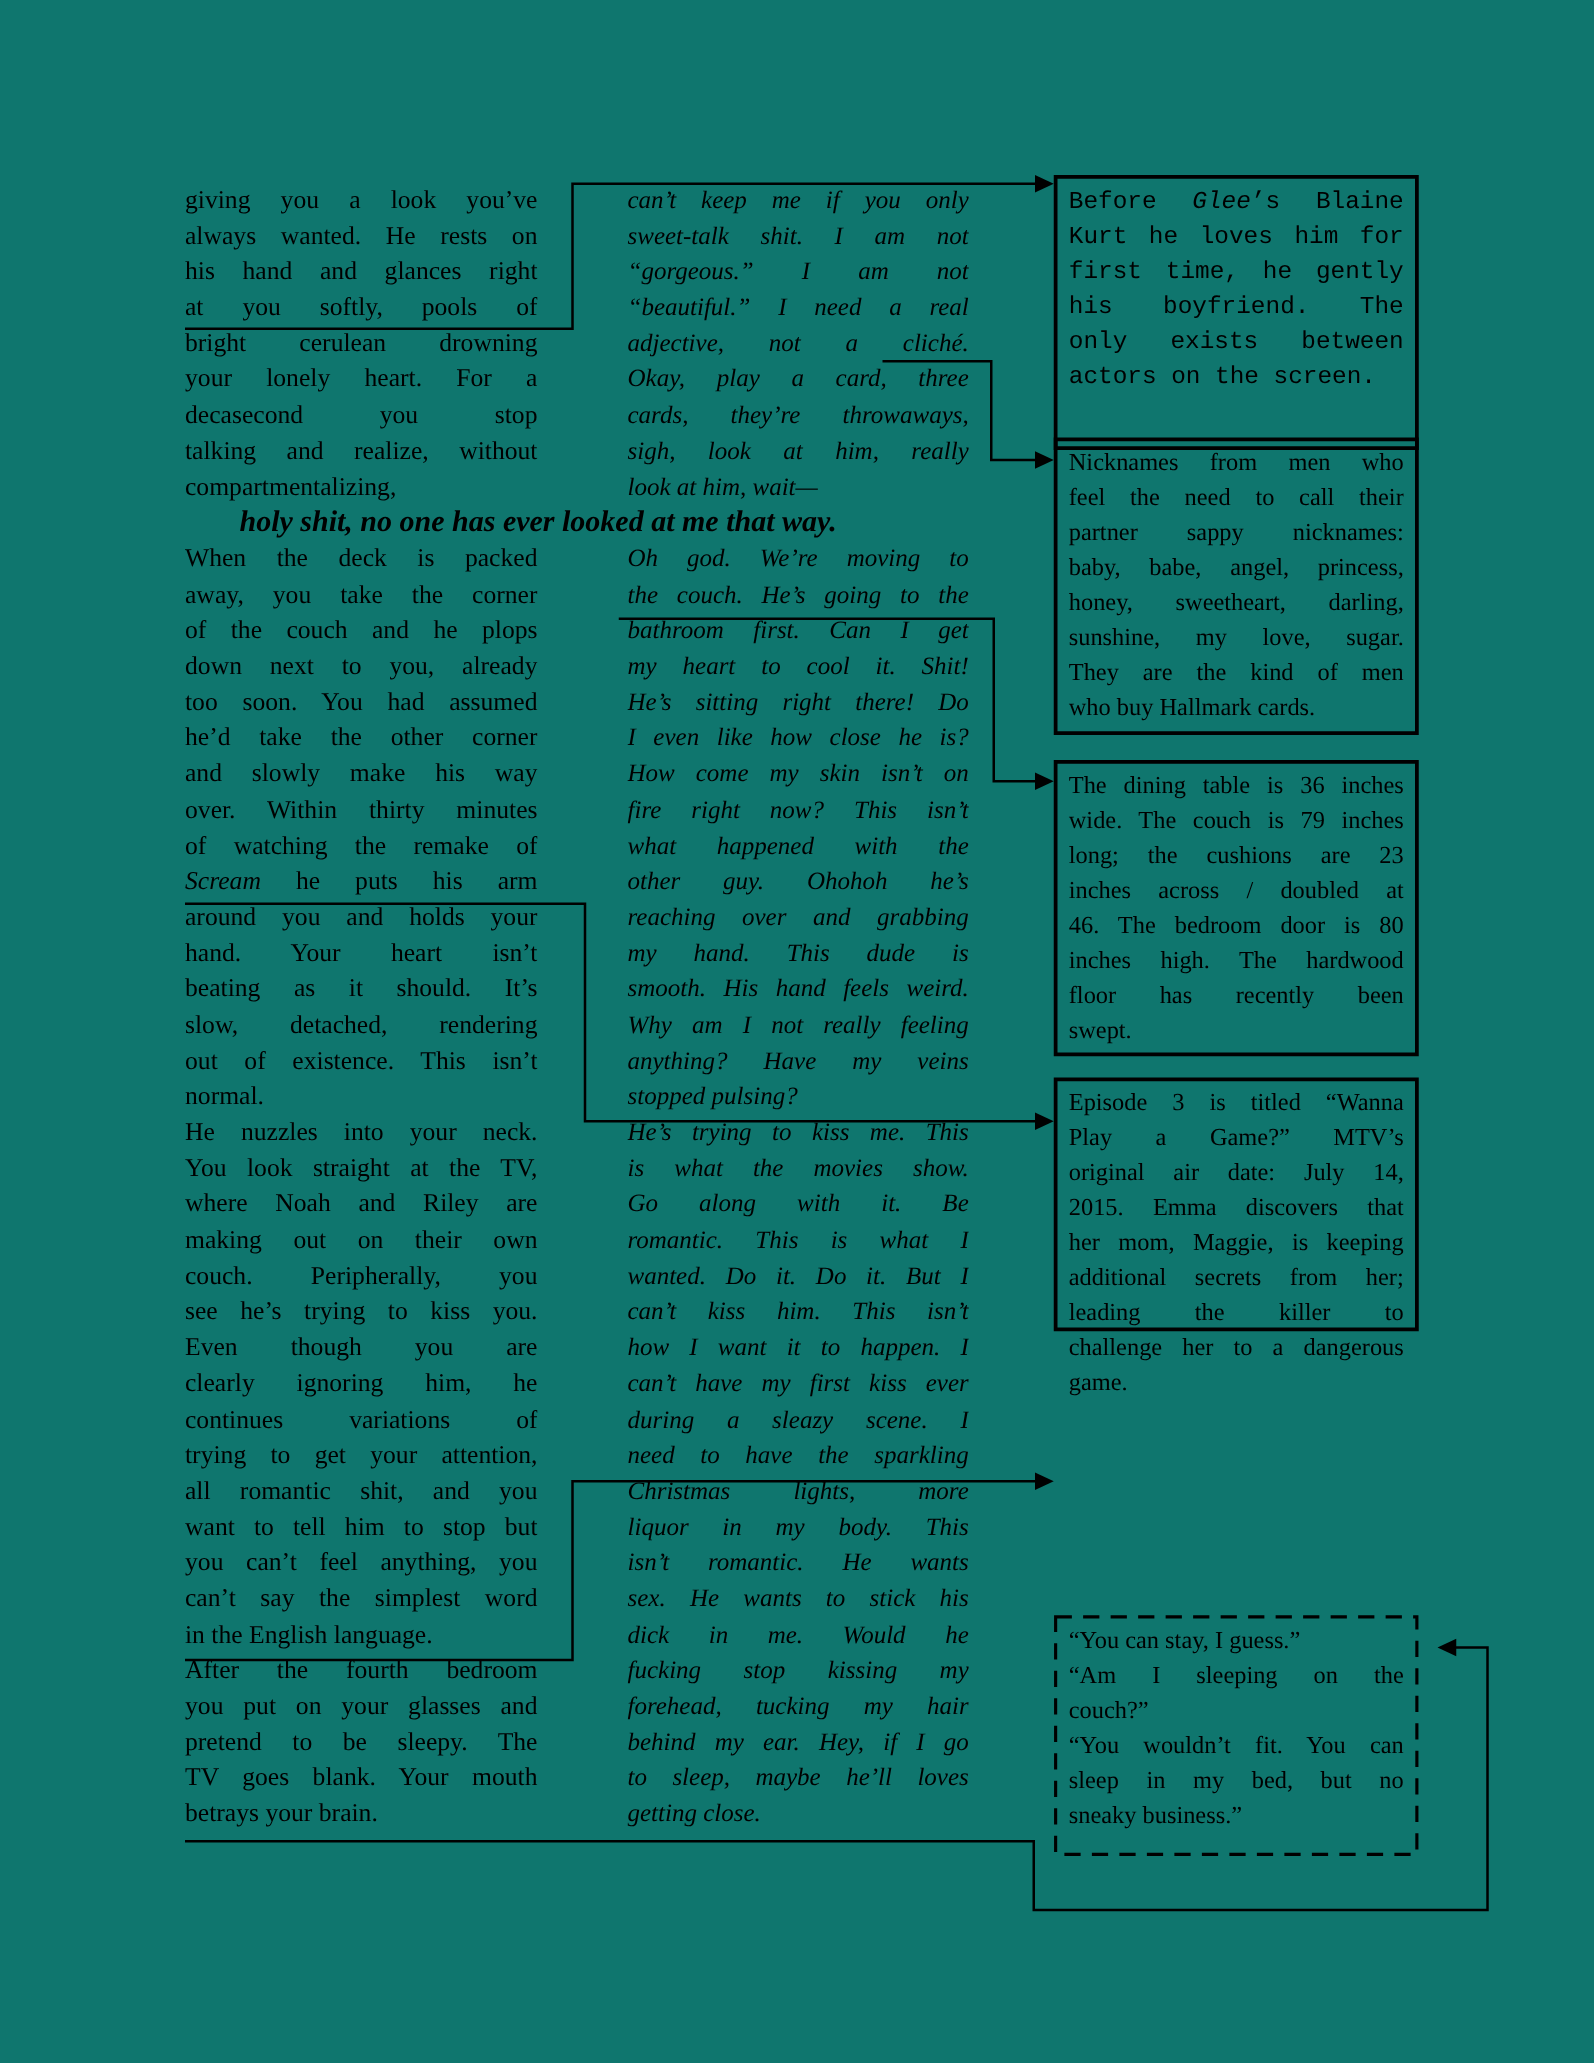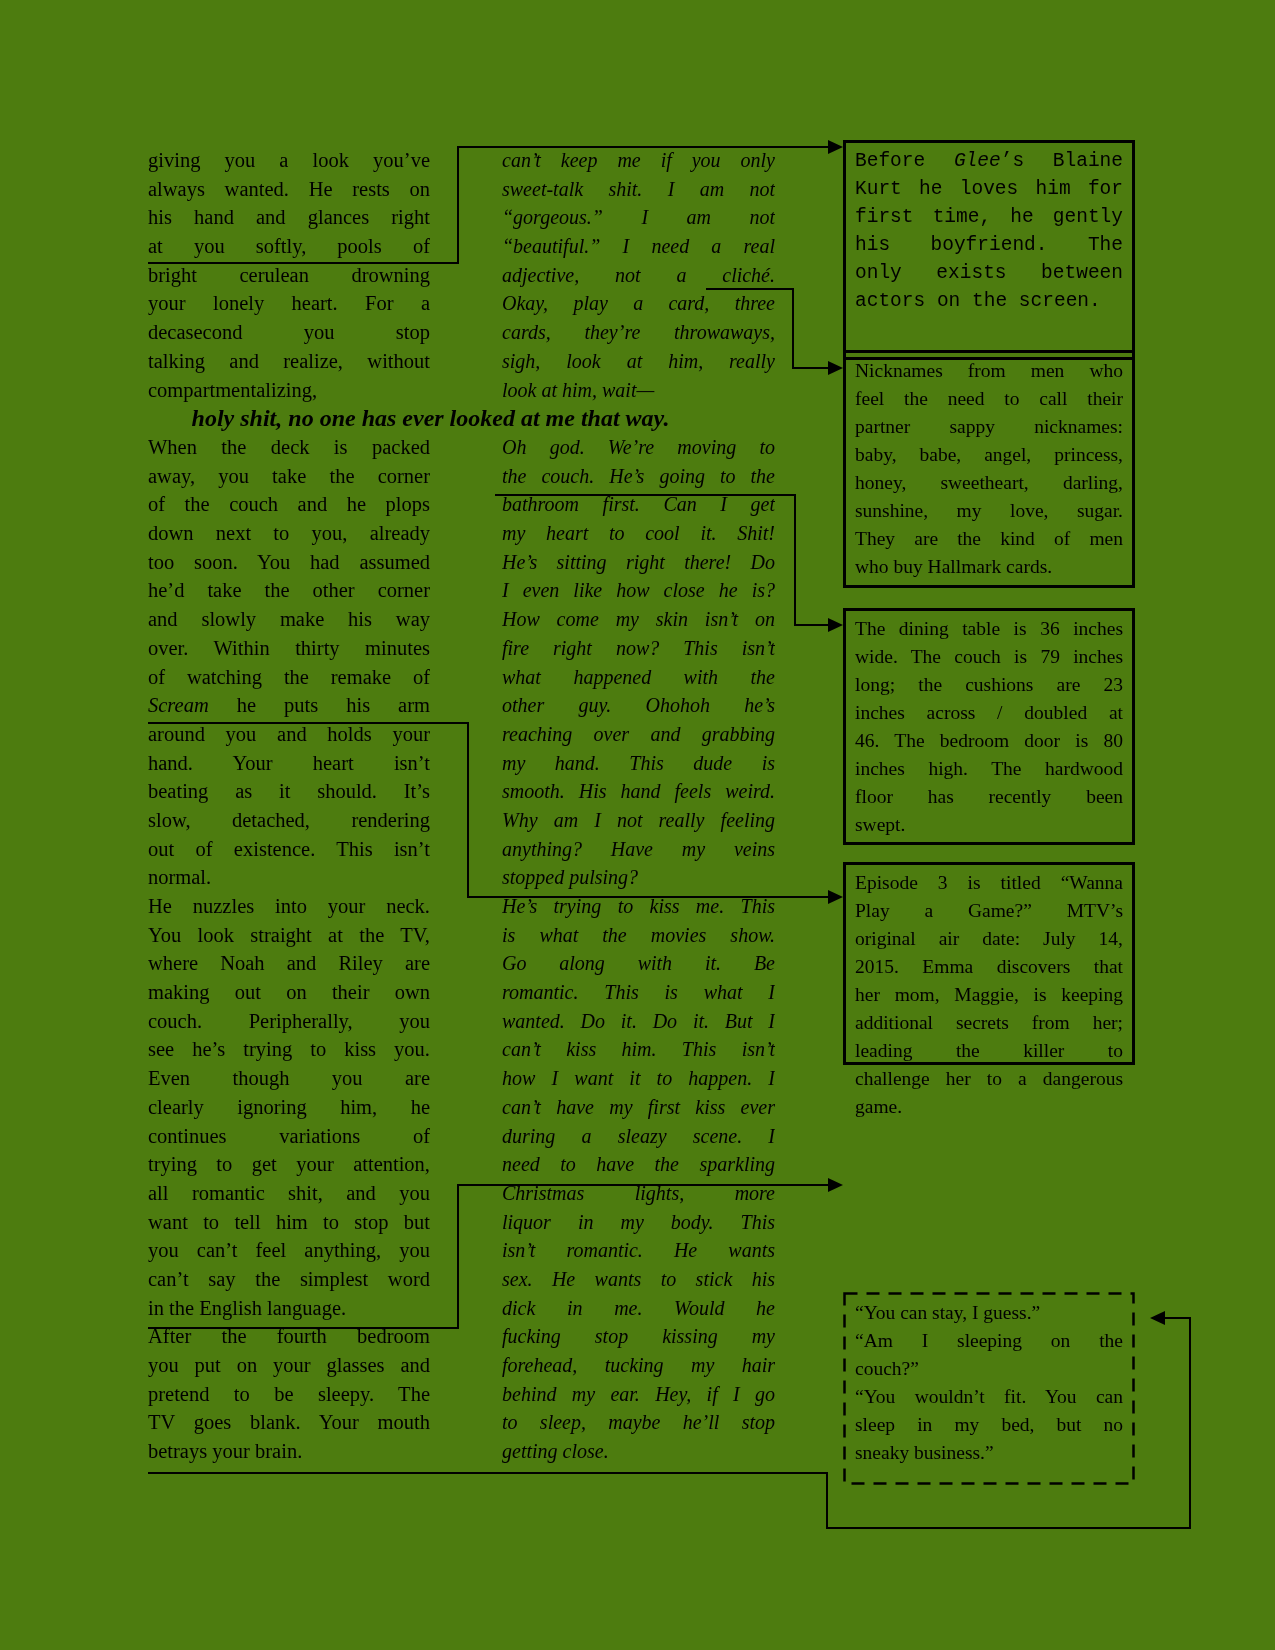--- a/index.html
+++ b/index.html
@@ -1,20 +1,20 @@
 <!DOCTYPE html>
 <html><head>
 <meta charset="utf-8">
 <style>
   html,body { margin:0; padding:0; background:#e8e8e8; }
   .page {
     position: relative;
     width: 1275px; height: 1650px;
     margin: 0 auto;
-    background: #4d7c0f;
+    background: #0f766e;
     font-family: "Liberation Serif", serif;
     color: #000;
     overflow: hidden;
   }
   .tcol { position: absolute; }
   .line {
     text-align: justify;
     text-align-last: justify;
     height: 28.7px; line-height: 28.7px;
     overflow: hidden;
@@ -150,21 +150,21 @@
       <div class="line"><span>during a sleazy scene. I</span></div>
       <div class="line"><span>need to have the sparkling</span></div>
       <div class="line"><span>Christmas lights, more</span></div>
       <div class="line"><span>liquor in my body. This</span></div>
       <div class="line"><span>isn’t romantic. He wants</span></div>
       <div class="line"><span>sex. He wants to stick his</span></div>
       <div class="line"><span>dick in me. Would he</span></div>
       <div class="line"><span>fucking stop kissing my</span></div>
       <div class="line"><span>forehead, tucking my hair</span></div>
       <div class="line"><span>behind my ear. Hey, if I go</span></div>
-      <div class="line"><span>to sleep, maybe he’ll stop</span></div>
+      <div class="line"><span>to sleep, maybe he’ll loves</span></div>
       <div class="line last"><span>getting close.</span></div>
     </div>
 
   <div id="ann-glee" class="ann">
       <div class="line"><span>Before </span><i>Glee</i><span>’s Blaine tells</span></div>
       <div class="line"><span>Kurt he loves him for the</span></div>
       <div class="line"><span>first time, he gently gazes at</span></div>
       <div class="line"><span>his boyfriend. The world</span></div>
       <div class="line"><span>only exists between the</span></div>
       <div class="line last"><span>actors on the screen.</span></div>

